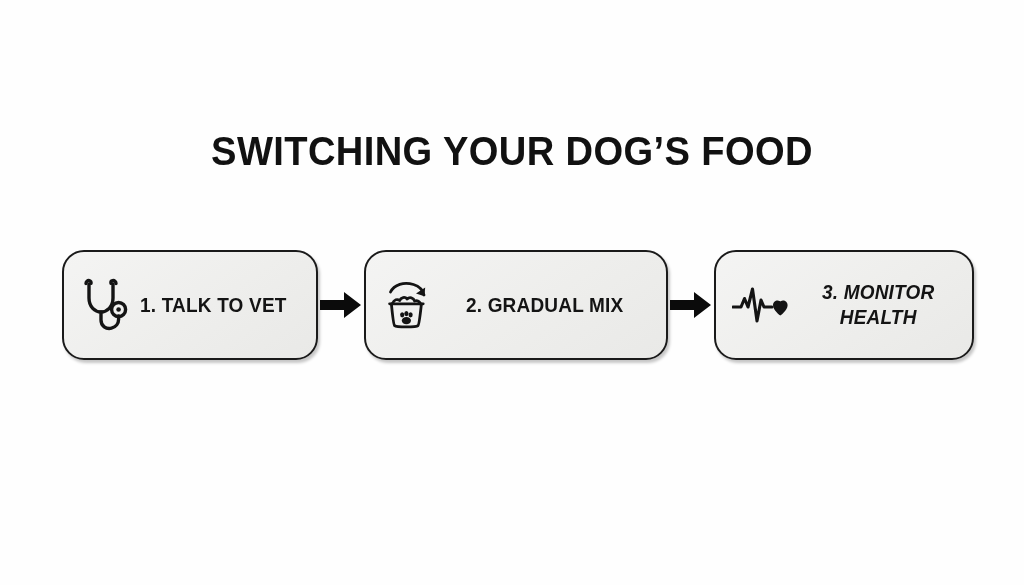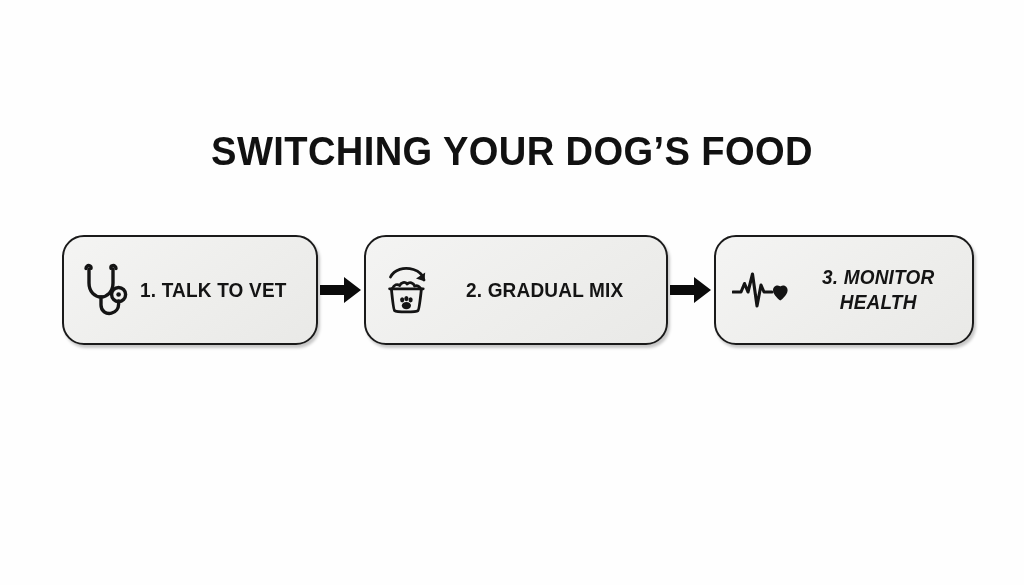--- a/index.html
+++ b/index.html
@@ -35,21 +35,21 @@
     letter-spacing: 0.4px;
     color: #111111;
     transform: scaleX(0.93);
     transform-origin: center center;
     white-space: nowrap;
   }
 
   
   .flow {
     position: absolute;
-    top: 235px;
+    top: 250px;
     left: 62px;
     width: 912px;
     height: 110px;
     display: flex;
     align-items: center;
     justify-content: space-between;
   }
 
   .card {
     box-sizing: border-box;

